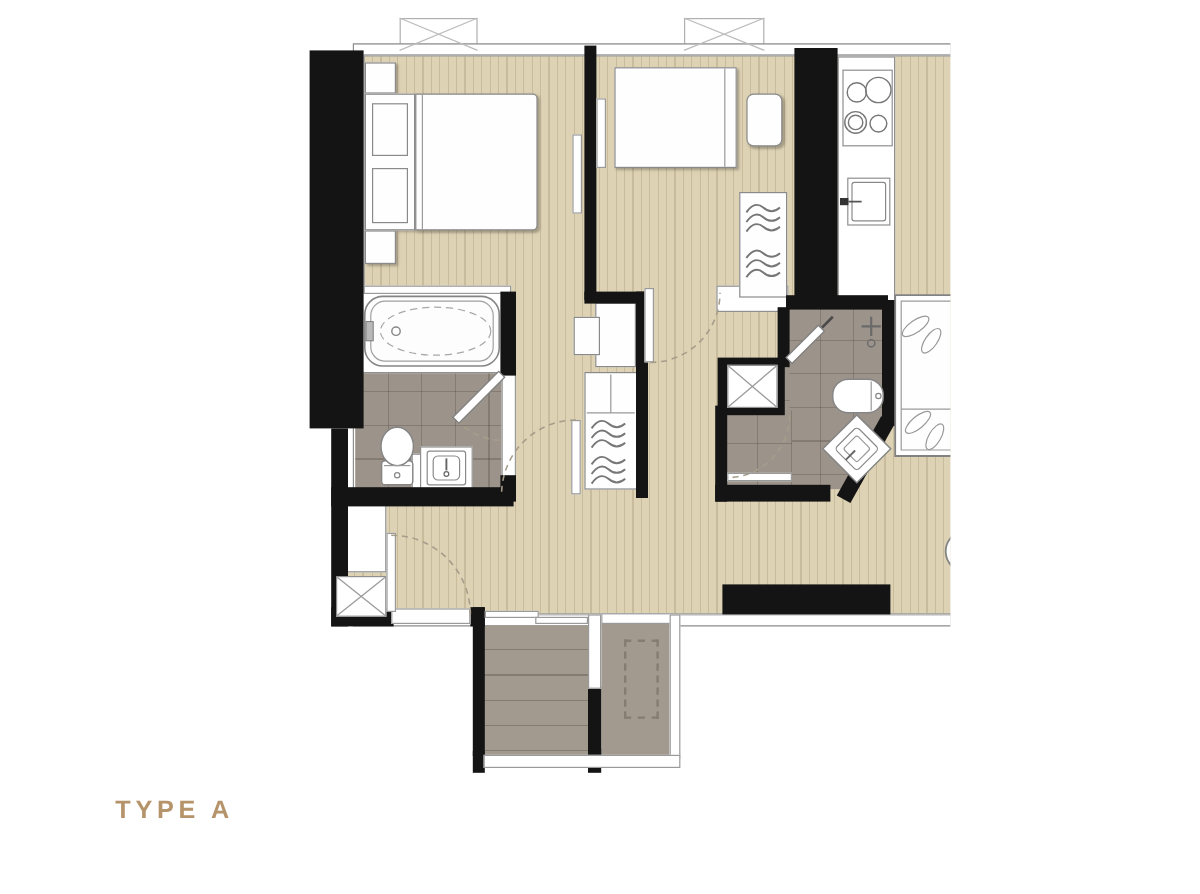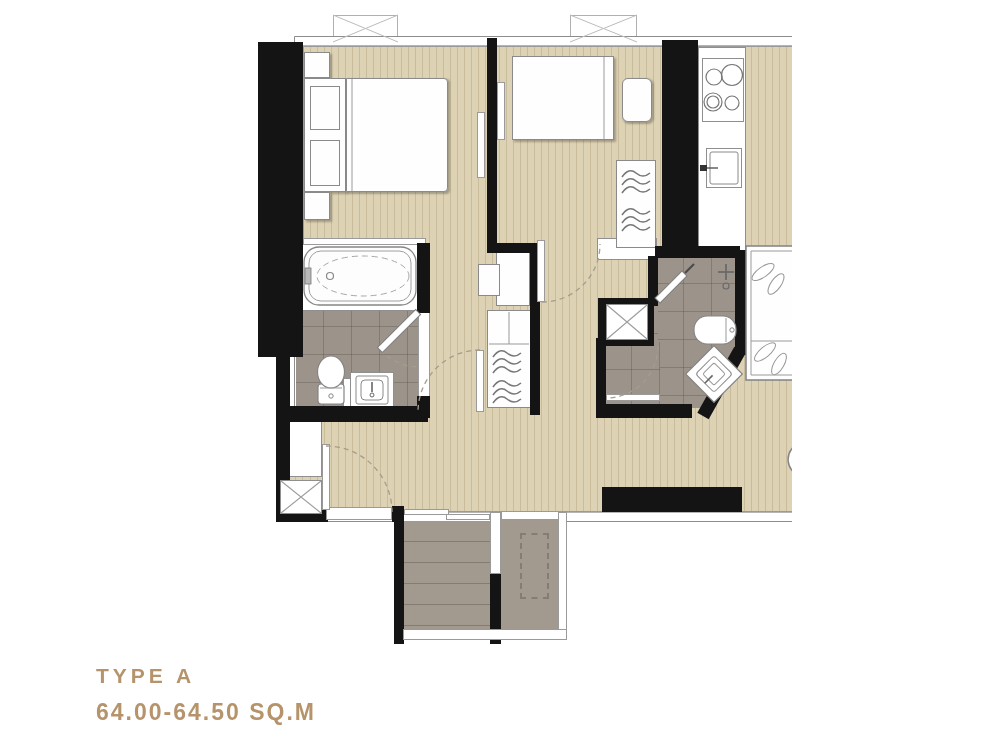--- a/index.html
+++ b/index.html
@@ -280,16 +280,15 @@
           <line x1="815" y1="97" x2="815" y2="131"></line>
           <line x1="815" y1="149" x2="815" y2="183"></line>
       <line x1="903" y1="97" x2="903" y2="131"></line>
           <line x1="903" y1="149" x2="903" y2="183"></line>
         </g>
     </g>
   </svg>
 
   <div class="caption">
     <div class="t1">TYPE A</div>
-    <div class="t2">64.00-64.50 SQ.M</div>
   </div>
 
 </div>
 
 </body></html>

